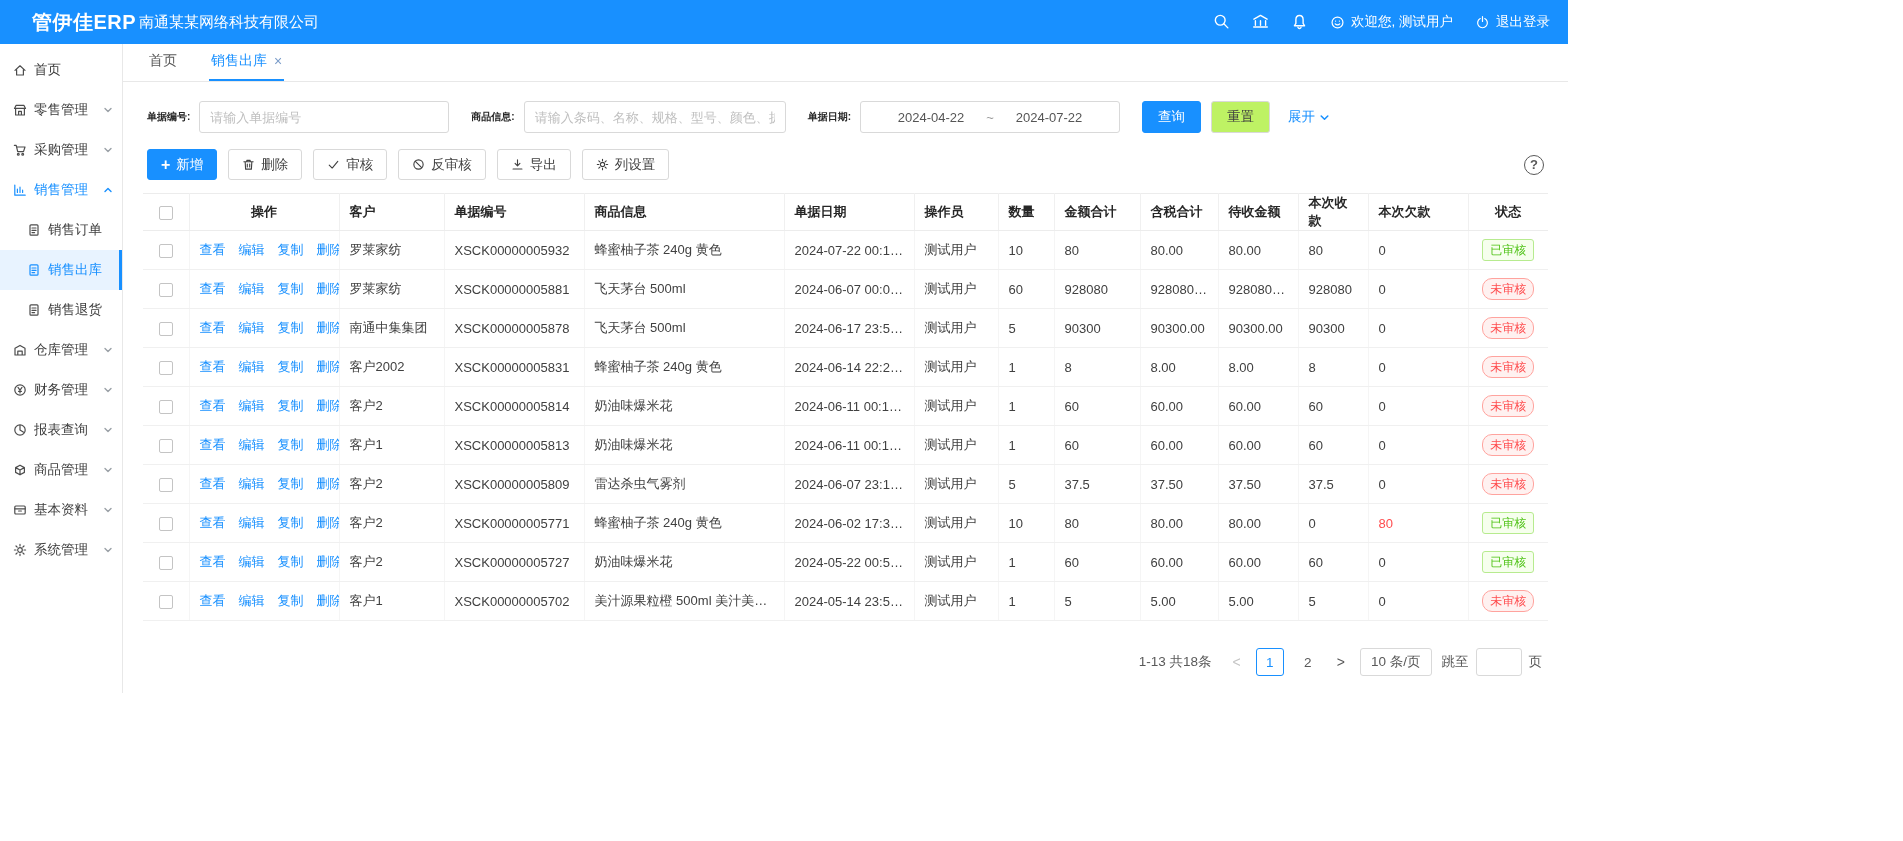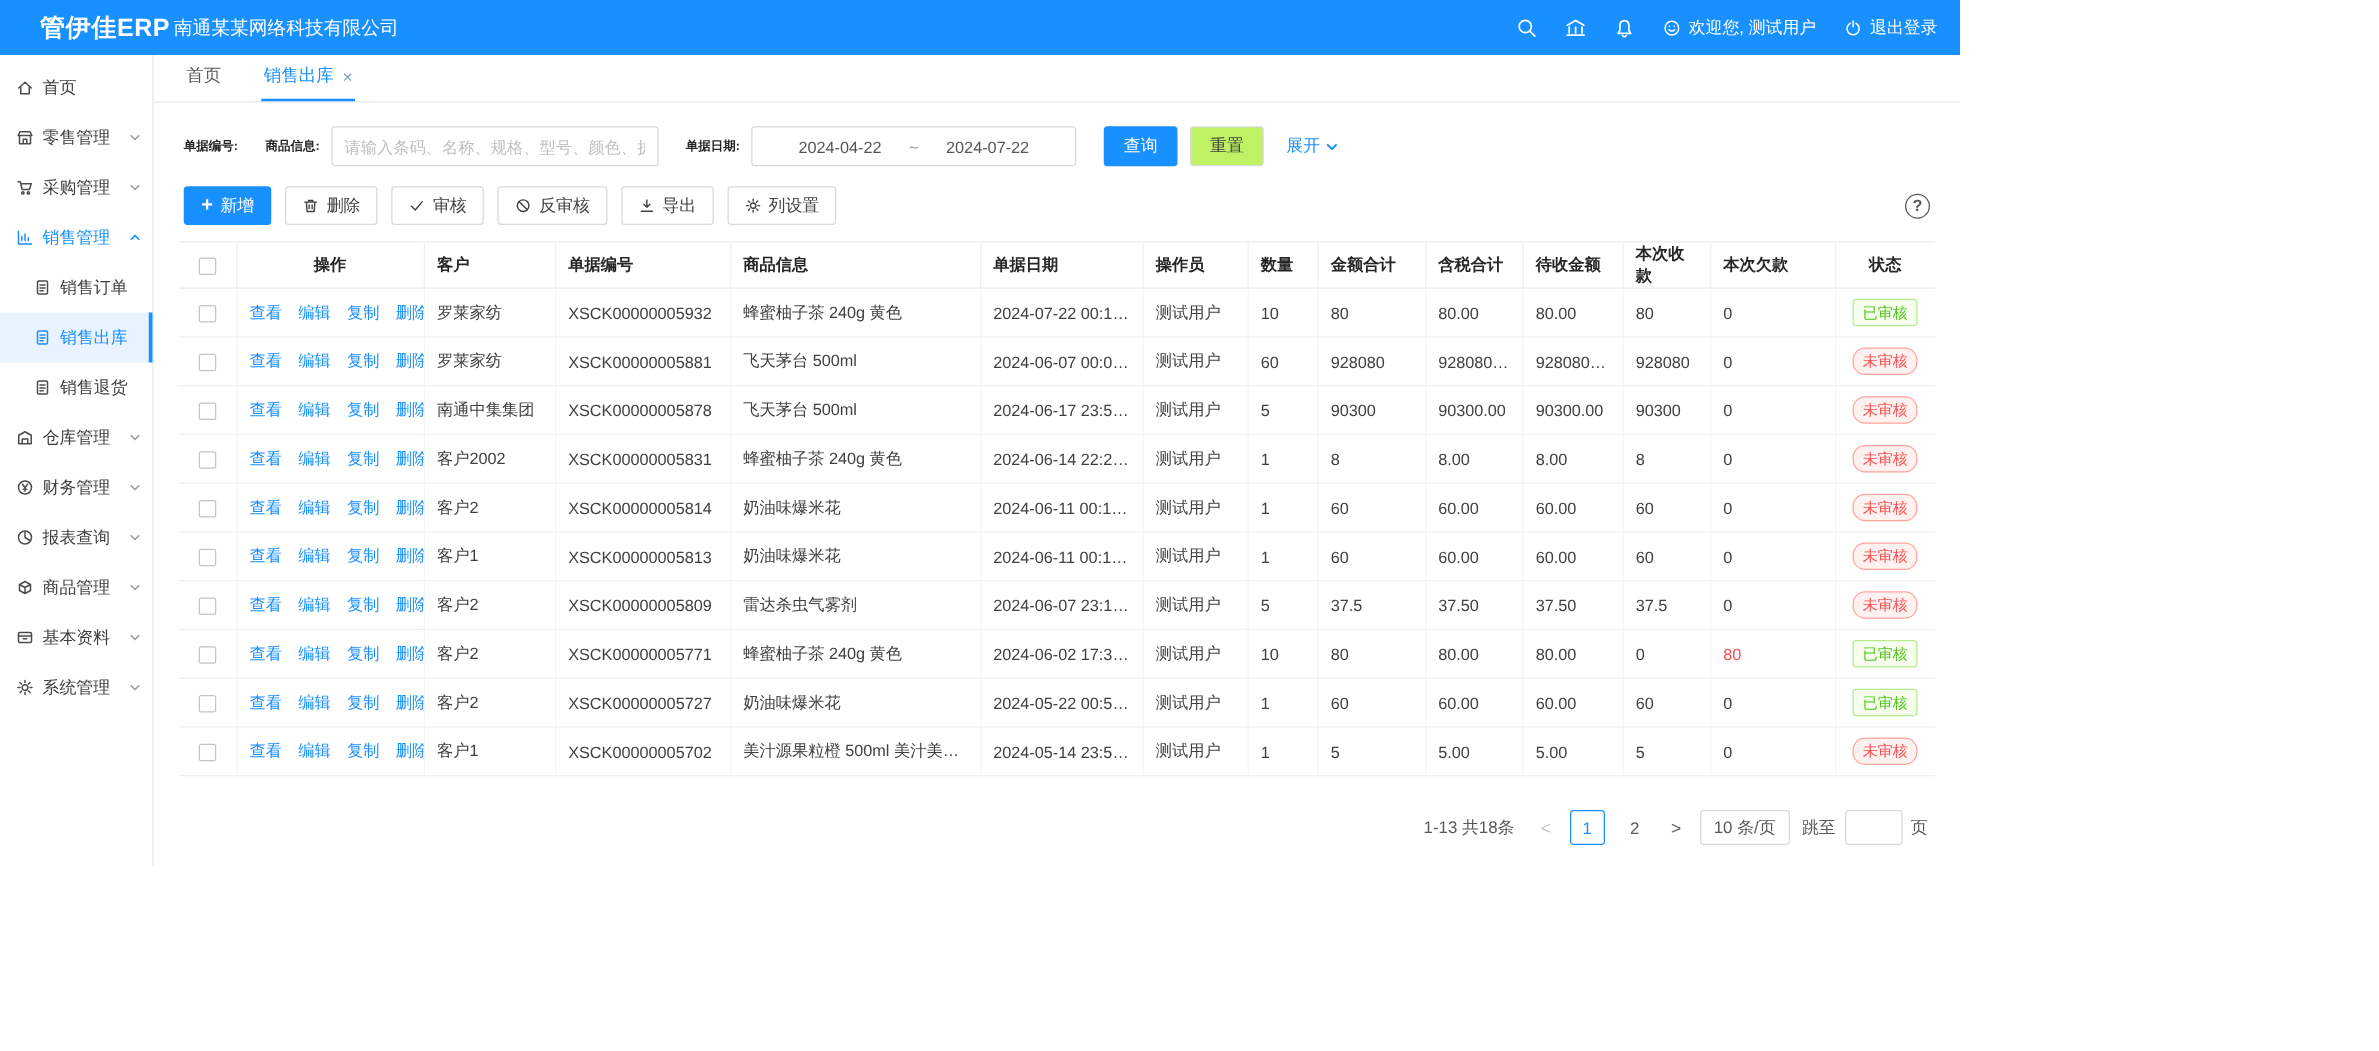--- a/index.html
+++ b/index.html
@@ -9,21 +9,21 @@
     font-family:"Liberation Sans","DejaVu Sans",sans-serif;
     color:#333; font-size:14px;
   }
   .app { width:1568px; }
   .app svg { fill:none; stroke:currentColor; stroke-width:1.2; stroke-linecap:round; stroke-linejoin:round; display:block; }
 
   
   .top { height:44px; background:#1890ff; display:flex; align-items:center; color:#fff; }
   .logo { width:123px; padding-left:32px; font-size:20px; font-weight:bold; letter-spacing:.5px; white-space:nowrap; }
   .company { font-size:15px; margin-left:16px; }
-  .h-right { margin-left:auto; display:flex; align-items:flex-end; gap:22px; padding-right:18px; font-size:13.5px; }
+  .h-right { margin-left:auto; display:flex; align-items:flex-start; gap:22px; padding-right:18px; font-size:13.5px; }
   .h-icon { cursor:pointer; display:flex; }
   .h-icon svg { width:17px; height:17px; stroke-width:1.3; }
   .h-user,.h-logout { display:flex; align-items:center; gap:6px; cursor:pointer; white-space:nowrap; }
   .h-user svg,.h-logout svg { width:15px; height:15px; stroke-width:1.3; }
 
   
   .shell { display:flex; height:649px; }
   aside { width:123px; flex-shrink:0; border-right:1px solid #e8e8e8; padding-top:6px; background:#fff; }
   .sb-item { height:40px; display:flex; align-items:center; gap:7px; padding:0 9px 0 13px; font-size:13.5px; color:#3d3d3d; cursor:pointer; white-space:nowrap; }
   .sb-icon { display:flex; color:#4c4c4c; }
@@ -310,20 +310,21 @@
           </div>
           <div class="tab active">
             <span>销售出库</span>
             <span class="close">×</span>
           </div>
         </div>
 
       <div class="filters">
         <div class="f-group">
           <span class="f-label">单据编号:</span>
+          <input class="f-input w-doc" placeholder="请输入单据编号" style="">
         </div>
         <div class="f-group">
           <span class="f-label">商品信息:</span>
           <input class="f-input w-prod" placeholder="请输入条码、名称、规格、型号、颜色、扩展..." style="">
         </div>
         <div class="f-group">
           <span class="f-label">单据日期:</span>
           <div class="date-range">
             <span>2024-04-22</span>
             <span class="date-sep">~</span>

